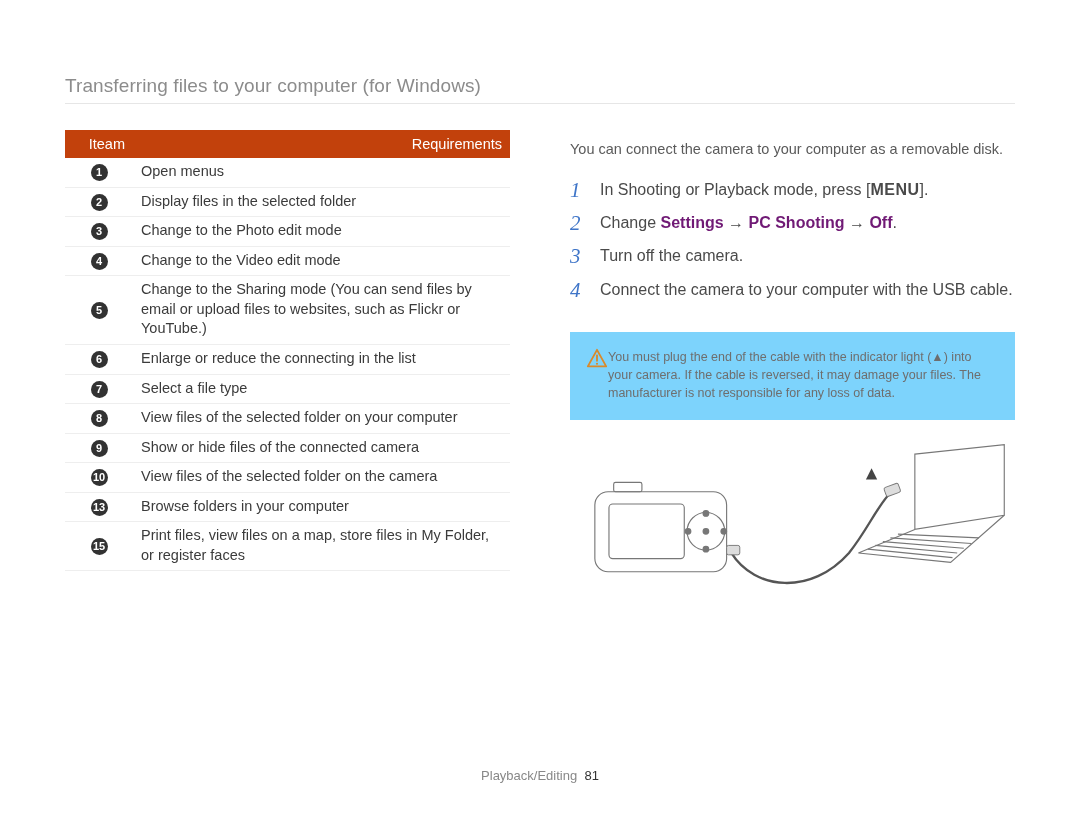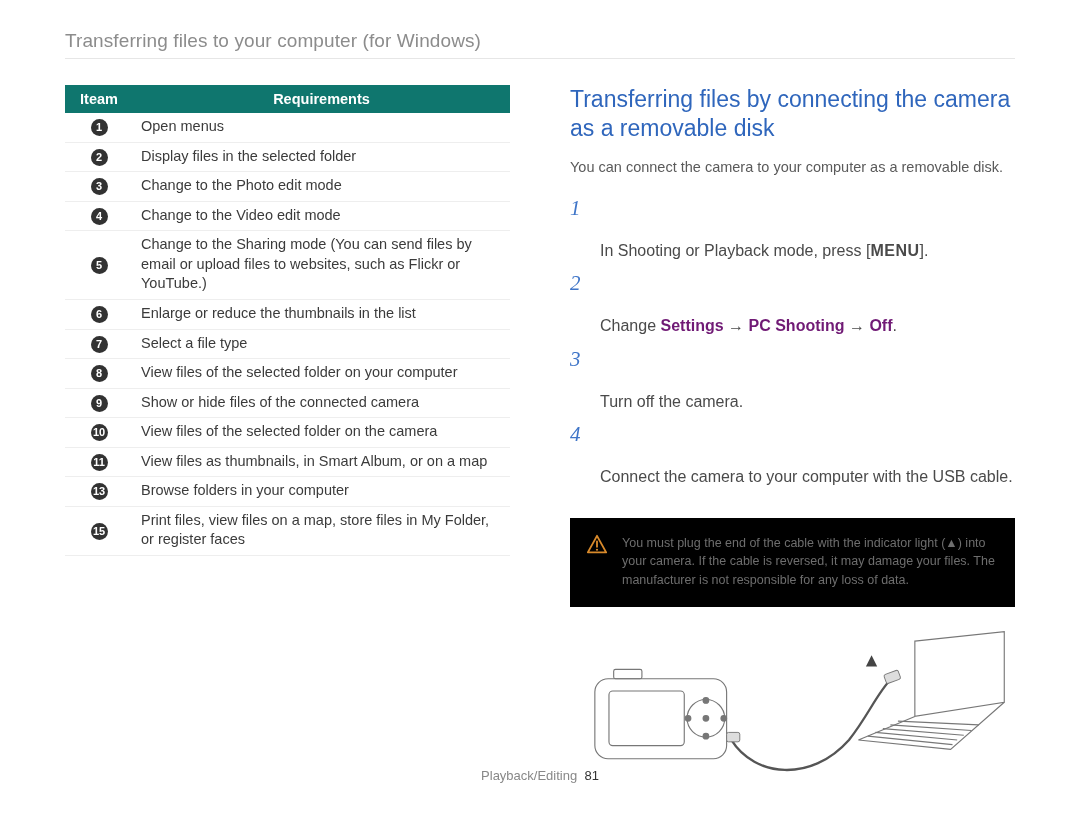--- a/index.html
+++ b/index.html
@@ -8,21 +8,21 @@
     font-family: Arial, Helvetica, sans-serif;
     width: 1080px;
     height: 815px;
     background: #fff;
     color: #3b3b3b;
     box-sizing: border-box;
   }
   .page {
     width: 1080px;
     height: 815px;
-    padding: 30px 65px 0 65px;
+    padding: 75px 65px 0 65px;
     box-sizing: border-box;
     position: relative;
     border-radius: 23px;
   }
   .page-header {
     font-size: 19px;
     color: #8c8c8c;
     font-weight: 300;
     letter-spacing: .1px;
     border-bottom: 1px solid #e6e6e6;
@@ -37,24 +37,24 @@
     flex: 1 1 0;
     min-width: 0;
   }
   
   table.req {
     width: 100%;
     border-collapse: collapse;
     font-size: 14.5px;
   }
   table.req thead th {
-    background: #0f766e;
+    background: #c2410c;
     color: #fff;
-    text-align: center;
-    font-weight: 700;
+    text-align: right;
+    font-weight: 400;
     padding: 6px 8px;
   }
   table.req thead th:first-child { width: 52px; }
   table.req td {
     border-bottom: 1px solid #eee;
     padding: 4px 8px 5px 8px;
     vertical-align: top;
     line-height: 1.35;
   }
   table.req td.num {
@@ -106,34 +106,32 @@
     font-family: Georgia, 'Times New Roman', serif;
     font-size: 21px;
     width: 22px;
     flex: 0 0 22px;
     line-height: 1.1;
     margin-right: 8px;
     font-weight: 400;
   }
   ol.steps .step-text {
     flex: 1;
-    margin-top: 43px;
   }
   .bold { font-weight: 700; color: #701a75; }
   .btn-key {
     font-family: Arial, sans-serif;
     font-weight: 900;
     letter-spacing: .5px;
   }
   .arrow { font-family: Arial, sans-serif; }
   
   .notice {
-    background: #000000;
+    background: #7dd3fc;
     display: flex;
-    gap: 14px;
     padding: 16px 20px 18px 16px;
     margin-top: 30px;
     font-size: 12.5px;
     color: #6e6e6e;
     line-height: 1.45;
     align-items: flex-start;
   }
   .notice-icon {
     width: 22px; height: 22px;
     flex: 0 0 22px;
@@ -189,56 +187,51 @@
           <tr>
               <td class="num"><span class="circ-num">4</span></td>
               <td>Change to the Video edit mode</td>
             </tr>
           <tr>
               <td class="num"><span class="circ-num">5</span></td>
               <td>Change to the Sharing mode (You can send files by email or upload files to websites, such as Flickr or YouTube.)</td>
             </tr>
           <tr>
               <td class="num"><span class="circ-num">6</span></td>
-              <td>Enlarge or reduce the thumbnails in the list</td>
+              <td>Enlarge or reduce the connecting in the list</td>
             </tr>
           <tr>
               <td class="num"><span class="circ-num">7</span></td>
               <td>Select a file type</td>
             </tr>
           <tr>
               <td class="num"><span class="circ-num">8</span></td>
               <td>View files of the selected folder on your computer</td>
             </tr>
           <tr>
               <td class="num"><span class="circ-num">9</span></td>
               <td>Show or hide files of the connected camera</td>
             </tr>
           <tr>
               <td class="num"><span class="circ-num">10</span></td>
               <td>View files of the selected folder on the camera</td>
-            </tr>
-          <tr>
-              <td class="num"><span class="circ-num">11</span></td>
-              <td>View files as thumbnails, in Smart Album, or on a map</td>
             </tr>
           <tr>
               <td class="num"><span class="circ-num">13</span></td>
               <td>Browse folders in your computer</td>
             </tr>
           <tr>
               <td class="num"><span class="circ-num">15</span></td>
               <td>Print files, view files on a map, store files in My Folder, or register faces</td>
             </tr>
         </tbody>
       </table>
     </div>
 
     <div class="col">
-      <h2 class="section-title">Transferring files by connecting the camera as a removable disk</h2>
       <div class="intro">You can connect the camera to your computer as a removable disk.</div>
 
       <ol class="steps">
         <li>
           <span class="step-num">1</span>
           <span class="step-text">
             <span>In Shooting or Playback mode, press [</span><span class="btn-key">MENU</span><span>].</span>
           </span>
         </li>
         <li>

